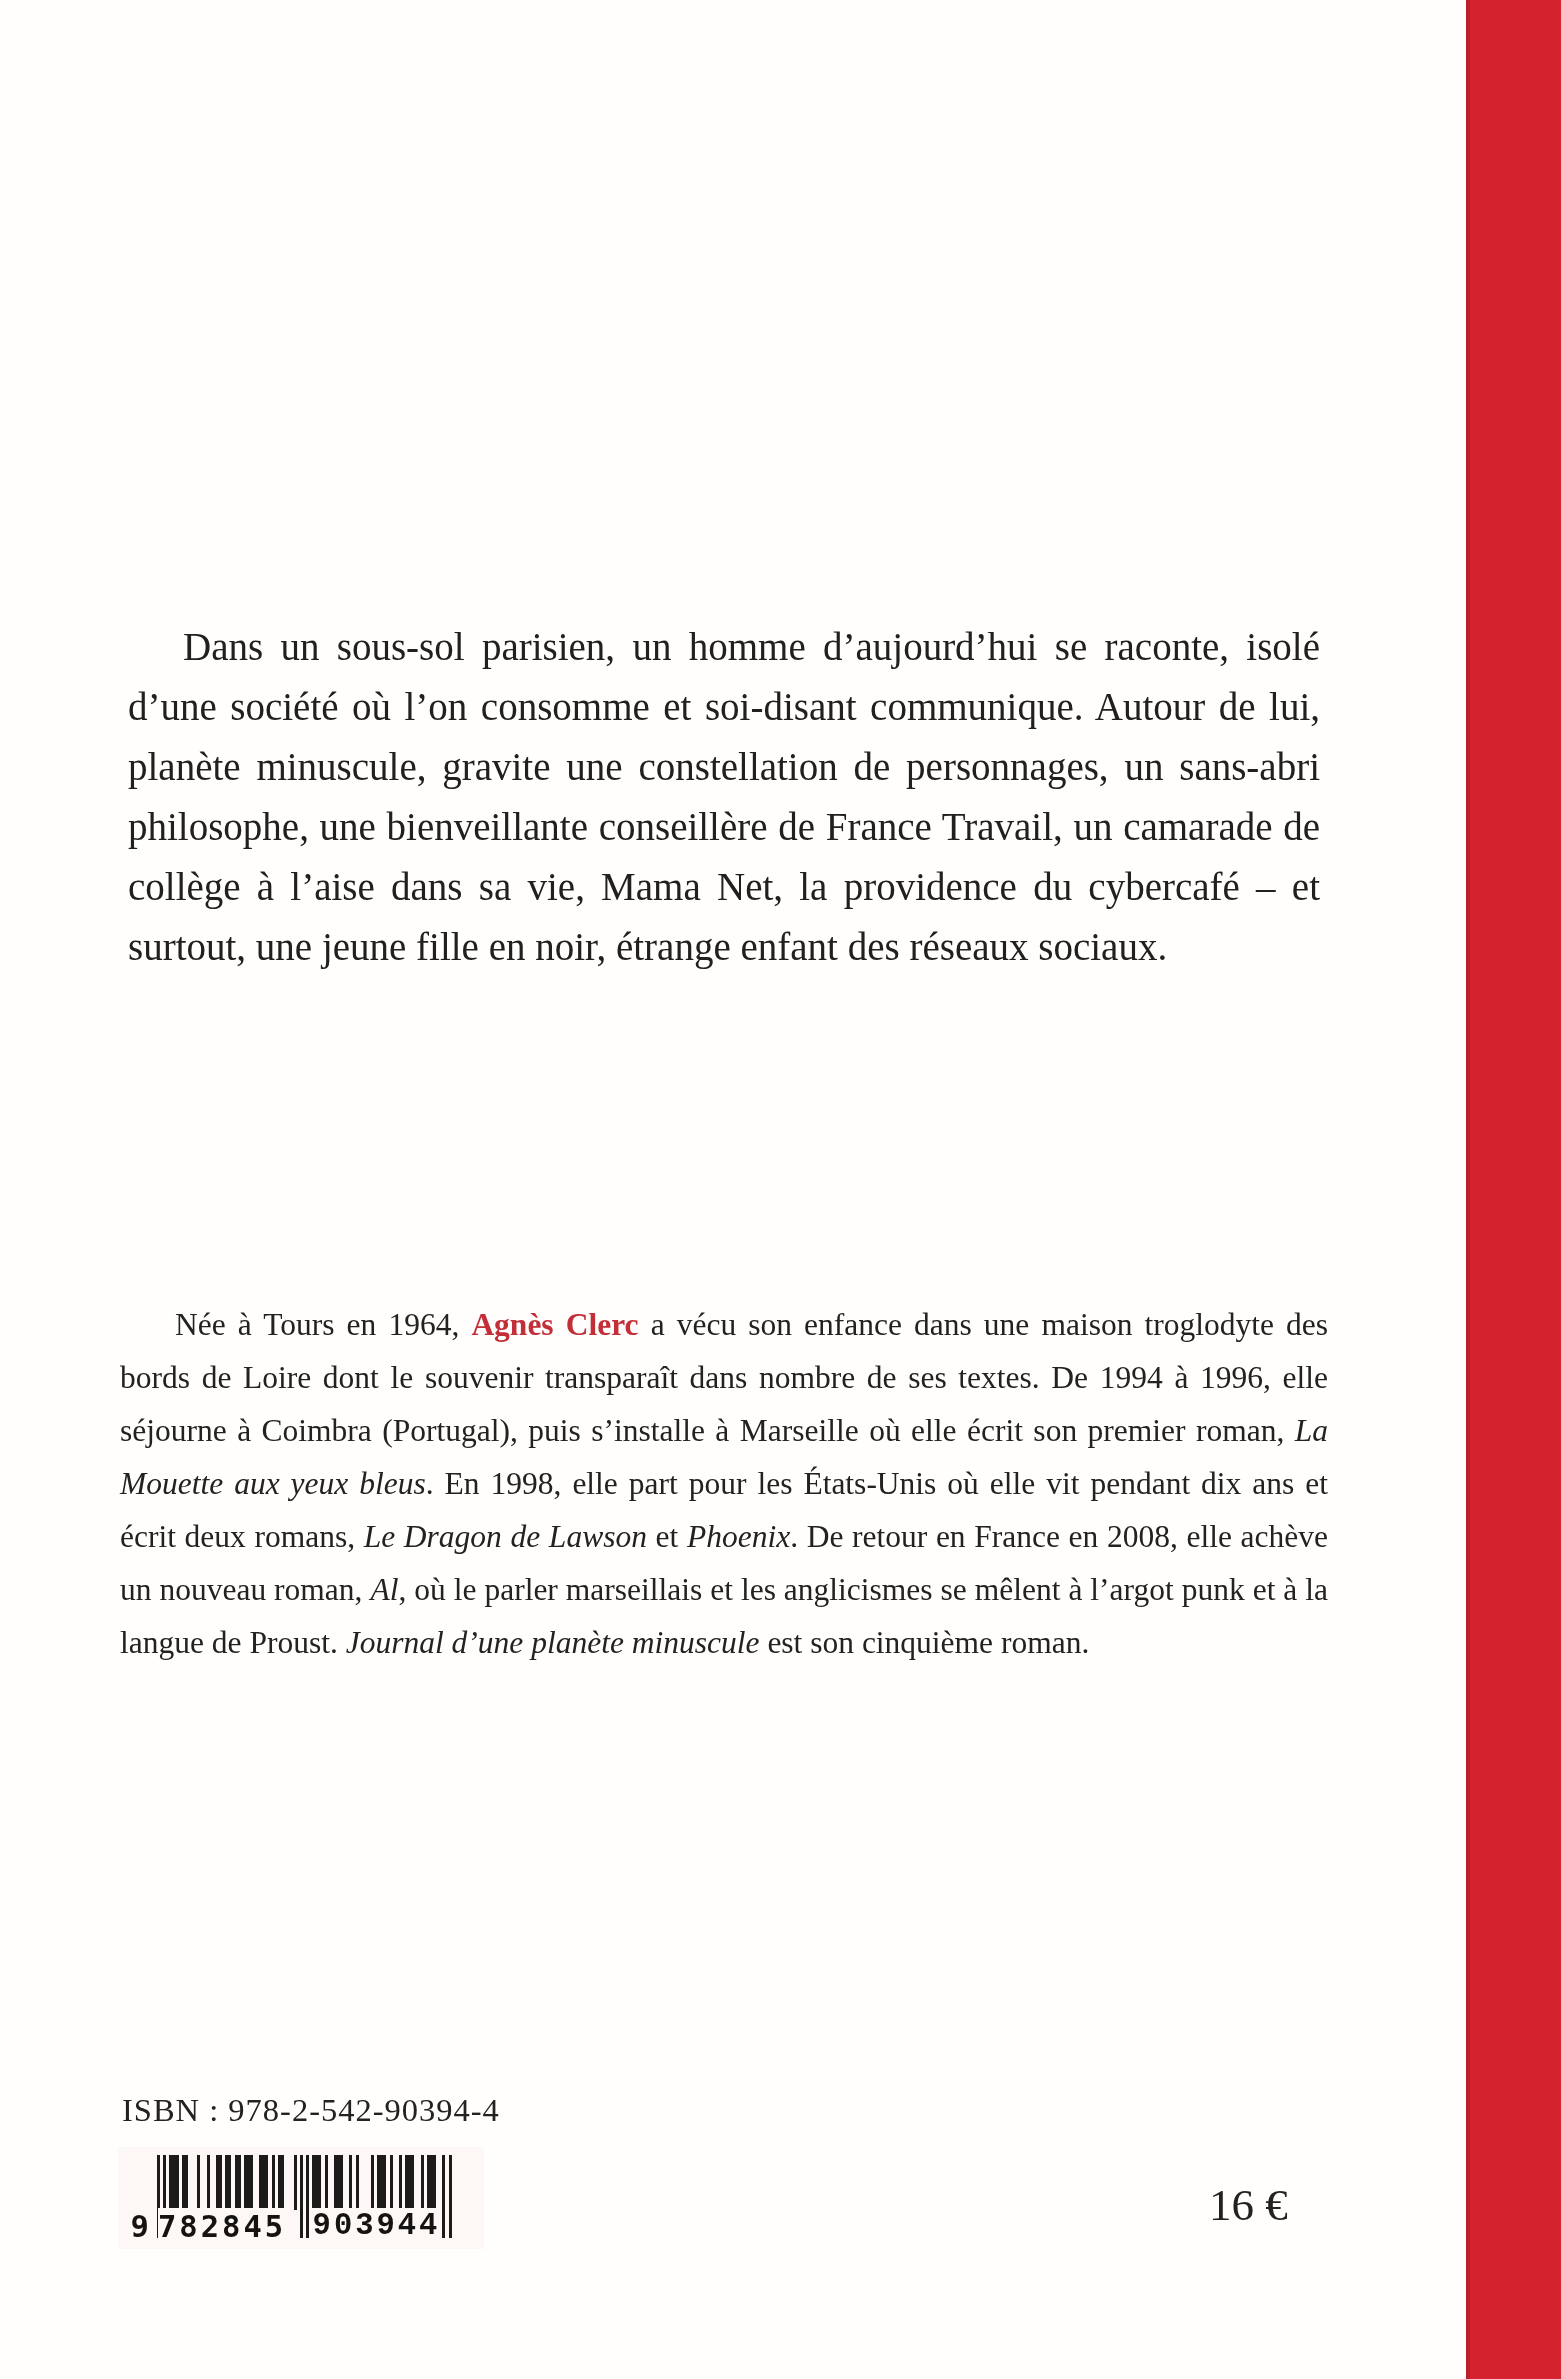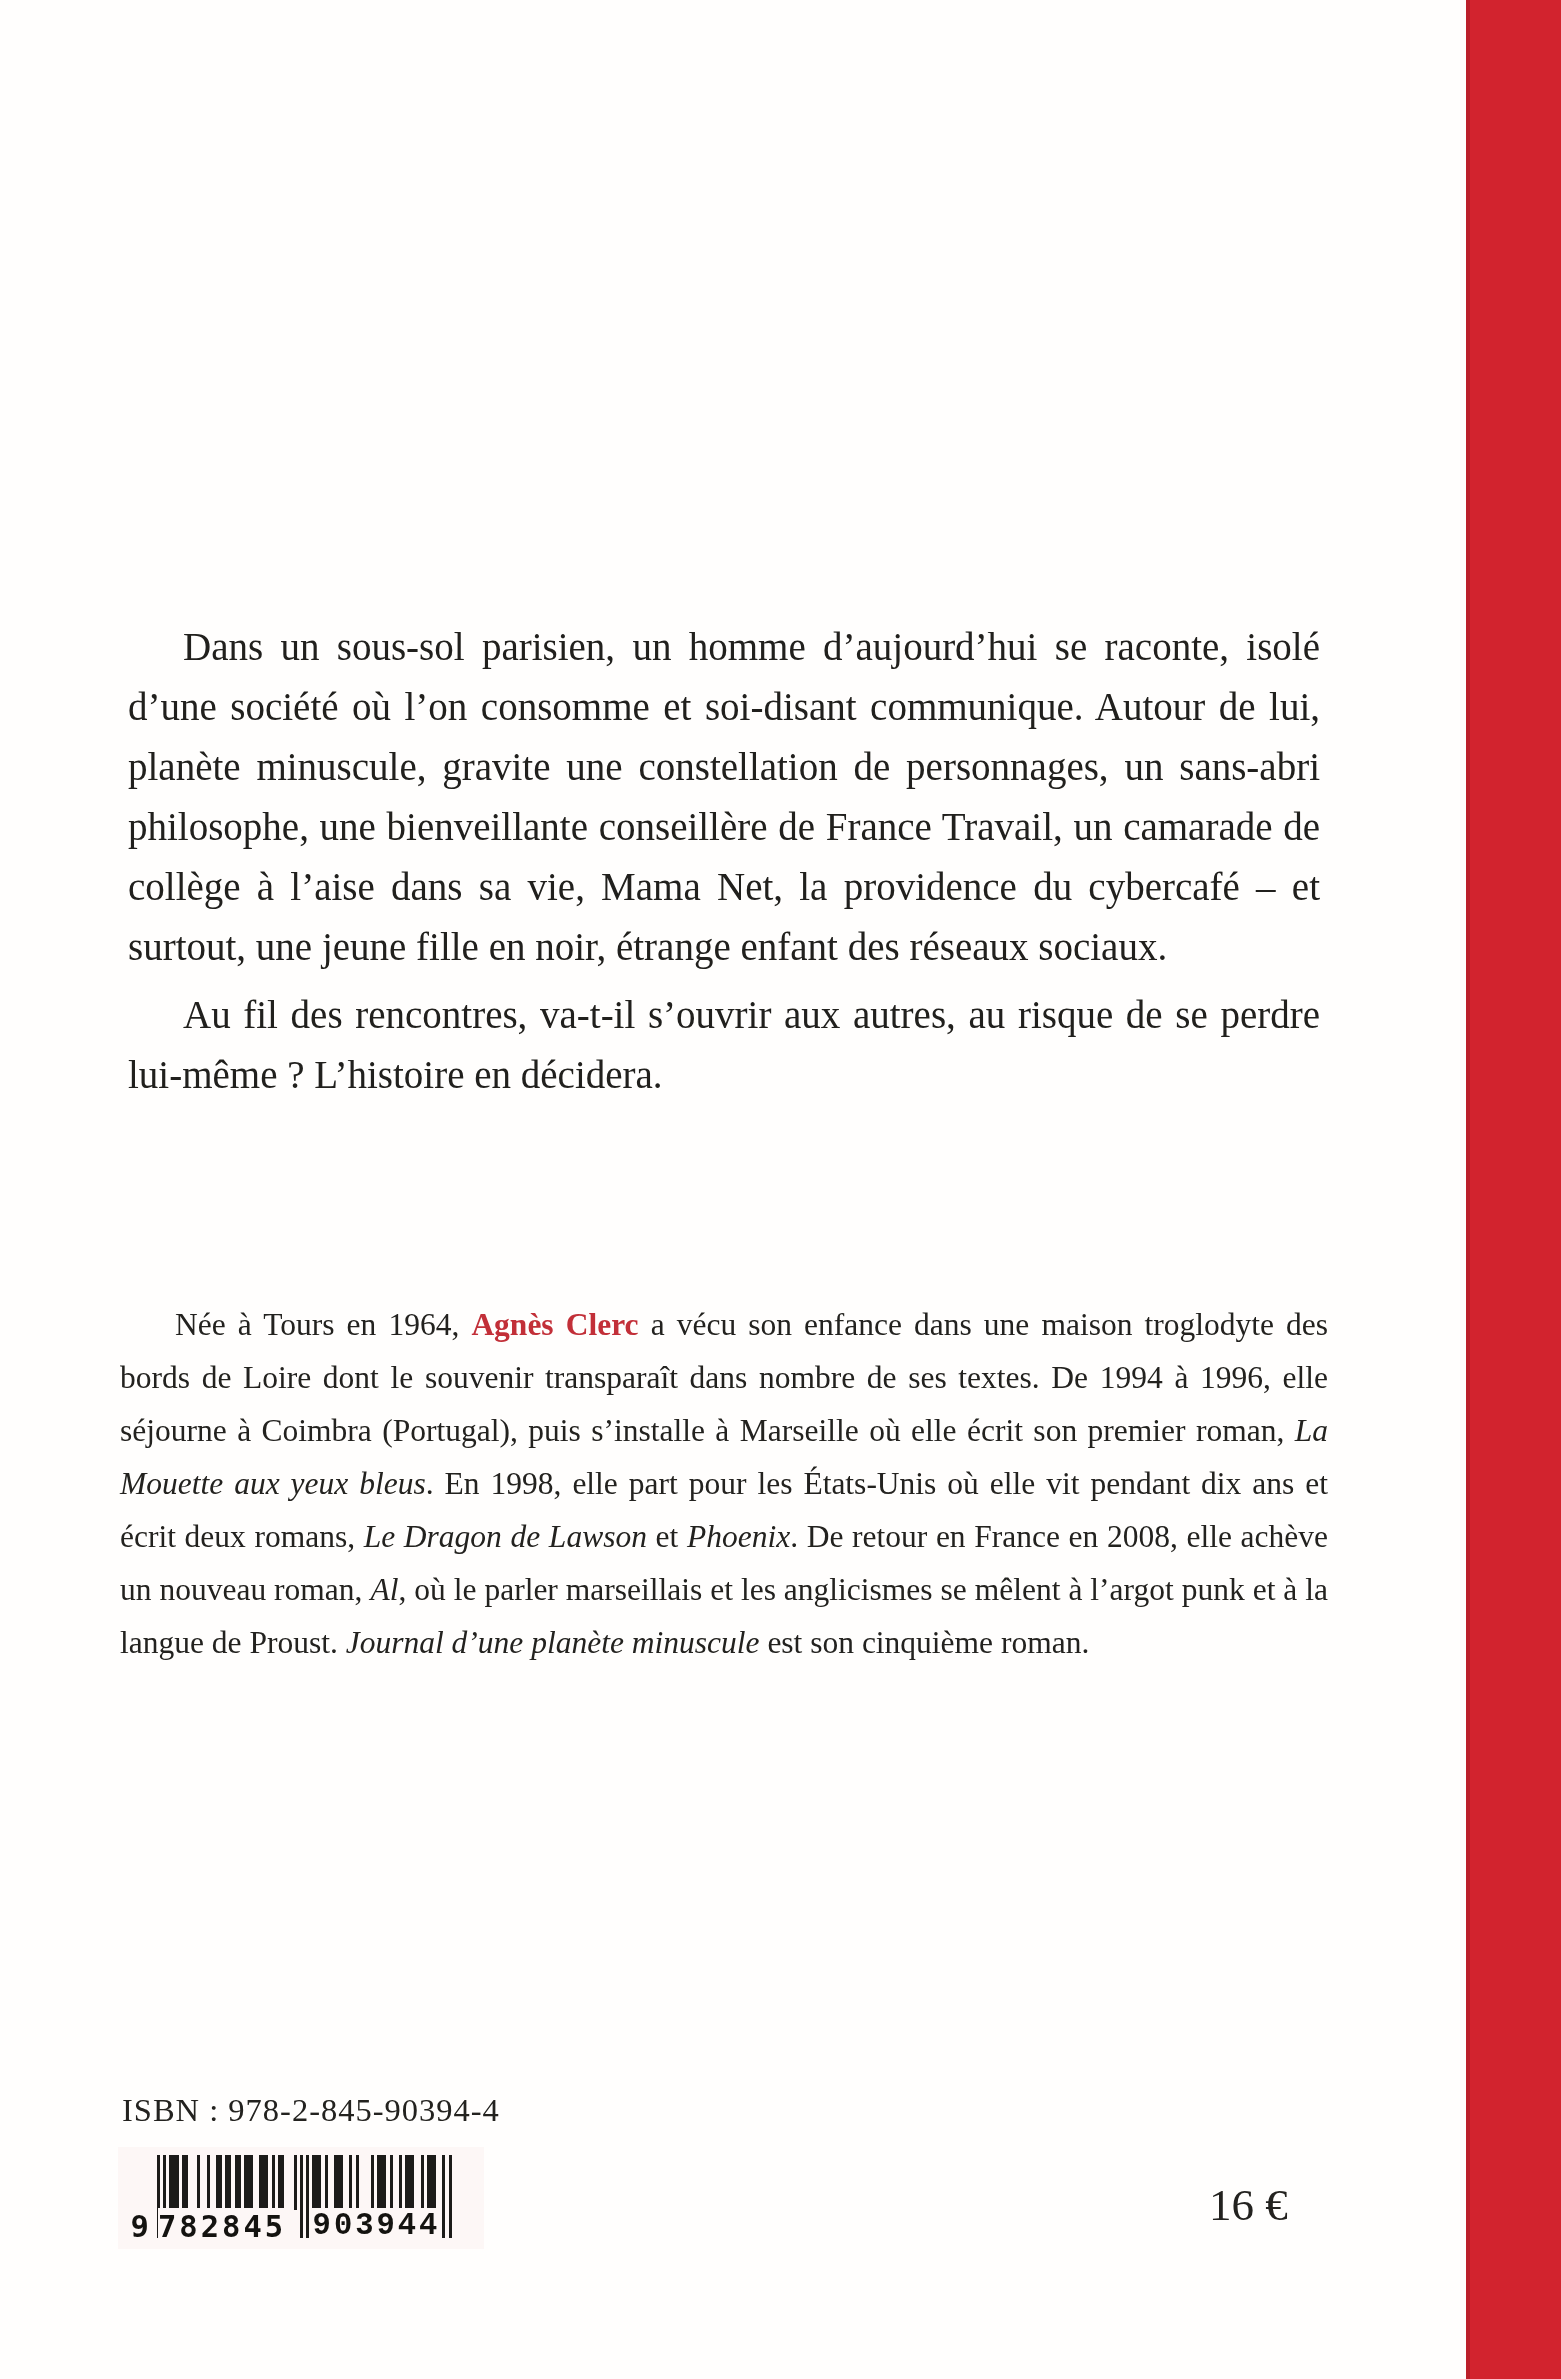--- a/index.html
+++ b/index.html
@@ -83,26 +83,25 @@
 </head>
 <body style="--accent-red: #d2232e; --author-red: #c22f38; background: rgb(255, 254, 253);">
 
 <div class="cover">
 
   <div class="red-stripe"></div>
 
 
   <div class="synopsis">
     <p>Dans un sous-sol parisien, un homme d’aujourd’hui se raconte, isolé d’une société où l’on consomme et soi-disant communique. Autour de lui, planète minuscule, gravite une constellation de personnages, un sans-abri philosophe, une bienveillante conseillère de France Travail, un camarade de collège à l’aise dans sa vie, Mama Net, la providence du cybercafé – et surtout, une jeune fille en noir, étrange enfant des réseaux sociaux.</p>
-    <p>Au fil des rencontres, va-t-il s’ouvrir aux autres, au risque de se perdre lui-même ? L’histoire en décidera.</p>
   </div>
 
   <div class="bio"><span class="seg-normal">Née à Tours en 1964, </span><span class="seg-author">Agnès Clerc</span><span class="seg-normal"> a vécu son enfance dans une maison troglodyte des bords de Loire dont le souvenir transparaît dans nombre de ses textes. De 1994 à 1996, elle séjourne à Coimbra (Portugal), puis s’installe à Marseille où elle écrit son premier roman, </span><span class="seg-italic">La Mouette aux yeux bleus</span><span class="seg-normal">. En 1998, elle part pour les États-Unis où elle vit pendant dix ans et écrit deux romans, </span><span class="seg-italic">Le Dragon de Lawson</span><span class="seg-normal"> et </span><span class="seg-italic">Phoenix</span><span class="seg-normal">. De retour en France en 2008, elle achève un nouveau roman, </span><span class="seg-italic">Al</span><span class="seg-normal">, où le parler marseillais et les anglicismes se mêlent à l’argot punk et à la langue de Proust. </span><span class="seg-italic">Journal d’une planète minuscule</span><span class="seg-normal"> est son cinquième roman.</span></div>
 
-  <div class="isbn">ISBN : 978-2-845-90394-4</div>
+  <div class="isbn">ISBN : 978-2-542-90394-4</div>
 
   <div class="barcode-box">
     <div class="barcode-bars">
         <div class="bar" style="left: 0px; width: 3.1px; height: 83px;"></div>
         <div class="bar" style="left: 6.2px; width: 3.1px; height: 83px;"></div>
         <div class="bar" style="left: 12.4px; width: 9.3px; height: 55px;"></div>
         <div class="bar" style="left: 25px; width: 6.2px; height: 55px;"></div>
         <div class="bar" style="left: 40px; width: 3.1px; height: 55px;"></div>
         <div class="bar" style="left: 50px; width: 3.1px; height: 55px;"></div>
         <div class="bar" style="left: 59px; width: 6.2px; height: 55px;"></div>

